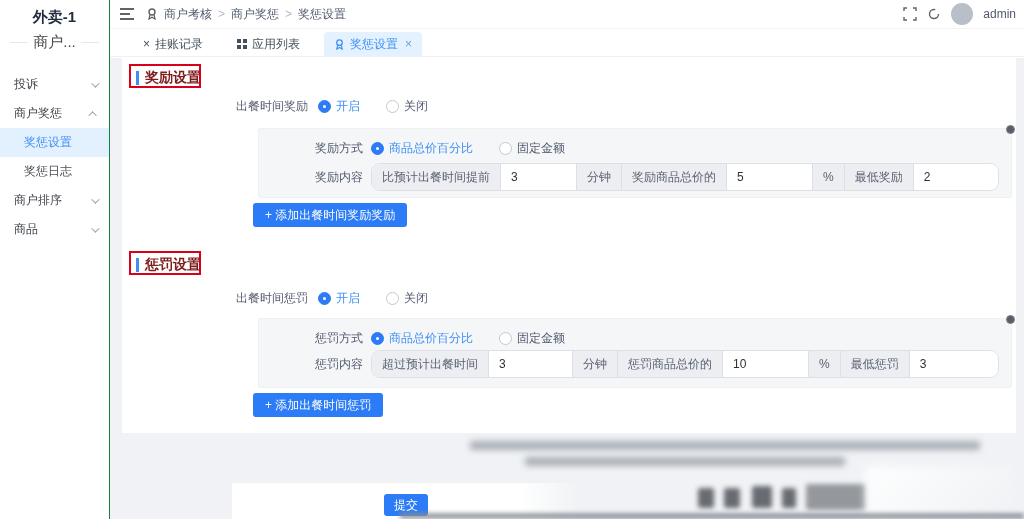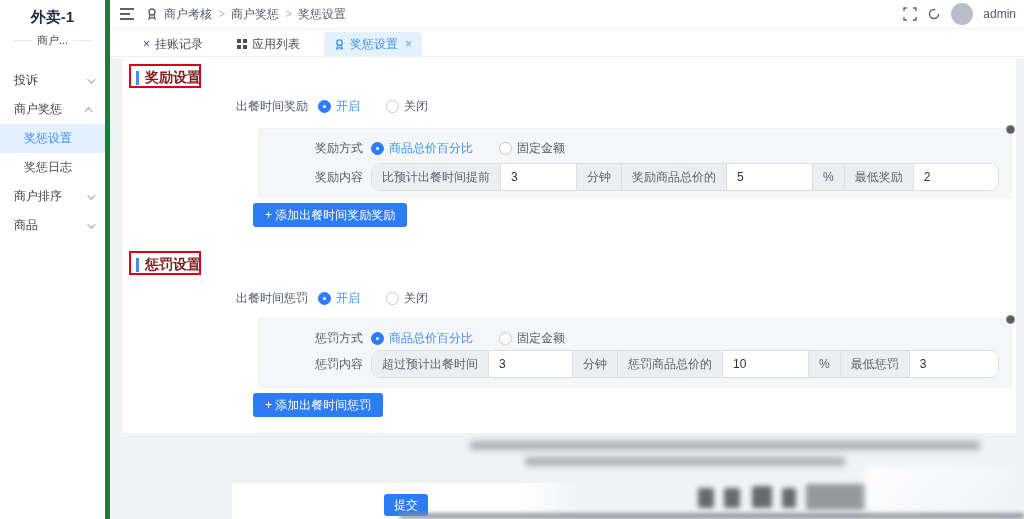--- a/index.html
+++ b/index.html
@@ -3,23 +3,23 @@
 <meta charset="utf-8">
 <style>
   * { box-sizing: border-box; margin: 0; padding: 0; }
   html,body { width:1024px; height:519px; }
   body {
     font-family: "Liberation Sans", "DejaVu Sans", sans-serif;
     font-size: 12px; color: #303133; background:#fff;
     position: relative; overflow: hidden;
   }
   
-  .sidebar { position:absolute; left:0; top:0; width:110px; height:519px; background:#fff; border-right:5px solid #15803d; z-index:5;}
+  .sidebar { position:absolute; left:0; top:0; width:110px; height:519px; background:#fff; border-right:1px solid #15803d; z-index:5;}
   .side-title { text-align:center; font-size:15px; font-weight:bold; color:#1f2d3d; padding-top:8px; }
-  .side-sub { display:flex; align-items:center; justify-content:center; gap:5px; margin-top:6px; color:#4a4a4a; font-size:11px;}
+  .side-sub { display:flex; align-items:center; justify-content:center; gap:5px; margin-top:6px; color:#4a4a4a; font-size:15px;}
   .side-sub::before,.side-sub::after{ content:""; flex:0 0 18px; height:1px; background:#e4e7ed;}
   .menu { margin-top:18px; }
   .menu-item { position:relative; height:29px; display:flex; align-items:center; padding:0 12px 0 14px; color:#3a3f45; cursor:pointer; font-size:12px;}
   .menu-item.sub { padding-left:24px; color:#4a4f55;}
   .menu-item.active { background:#e3f0fd; color:#3d8ff5; }
   .chev { width:6px; height:6px; border-right:1px solid #9aa0a6; border-bottom:1px solid #9aa0a6; margin-left:auto;}
   .chev.down { transform: rotate(45deg) translateY(-2px);}
   .chev.up   { transform: rotate(-135deg) translateY(-2px);}
   
   .header { position:absolute; left:110px; top:0; right:0; height:29px; background:#fff; border-bottom:1px solid #f2f3f5; display:flex; align-items:center; padding:0 8px 0 10px;}

